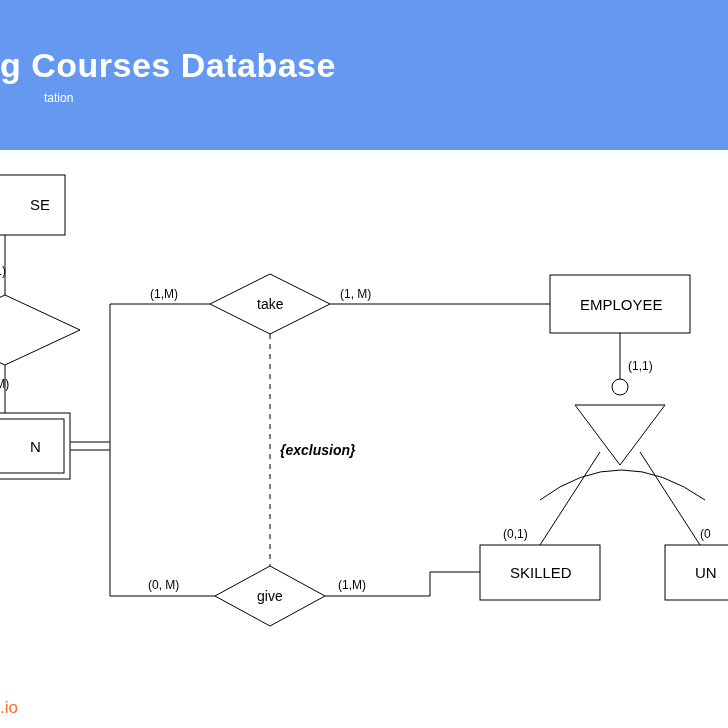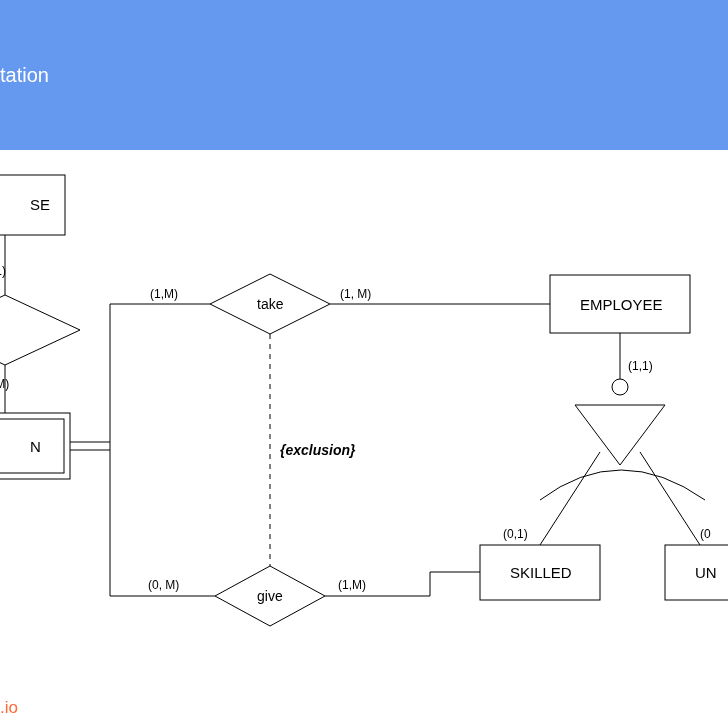--- a/index.html
+++ b/index.html
@@ -21,22 +21,23 @@
     flex-direction: column;
     justify-content: center;
   }
   .header h1 {
     margin: 0 0 6px 0;
     font-size: 34px;
     font-weight: 700;
     letter-spacing: 0.5px;
   }
   .header .sub {
-    font-size: 20px;
+    font-size: 12px;
     font-weight: 400;
+    padding-left: 44px;
   }
   .canvas {
     position: relative;
     width: 608px;
     height: 578px;
     background: #fff;
   }
   svg { display: block; }
   .entity {
     fill: #fff;
@@ -72,20 +73,21 @@
     left: 0;
     bottom: 10px;
     font-size: 17px;
     color: #ff6a3a;
   }
 </style>
 </head>
 <body>
 
 <div class="header">
+  <h1>g Courses Database</h1>
   <div class="sub">tation</div>
 </div>
 
 <div class="canvas">
 <svg width="728" height="578">
 
   <rect x="-60" y="25" width="125" height="60" class="entity"></rect>
   <text x="30" y="60" class="txt txt-big">SE</text>
 
   <polygon points="-70,180 5,145 80,180 5,215" class="entity"></polygon>

